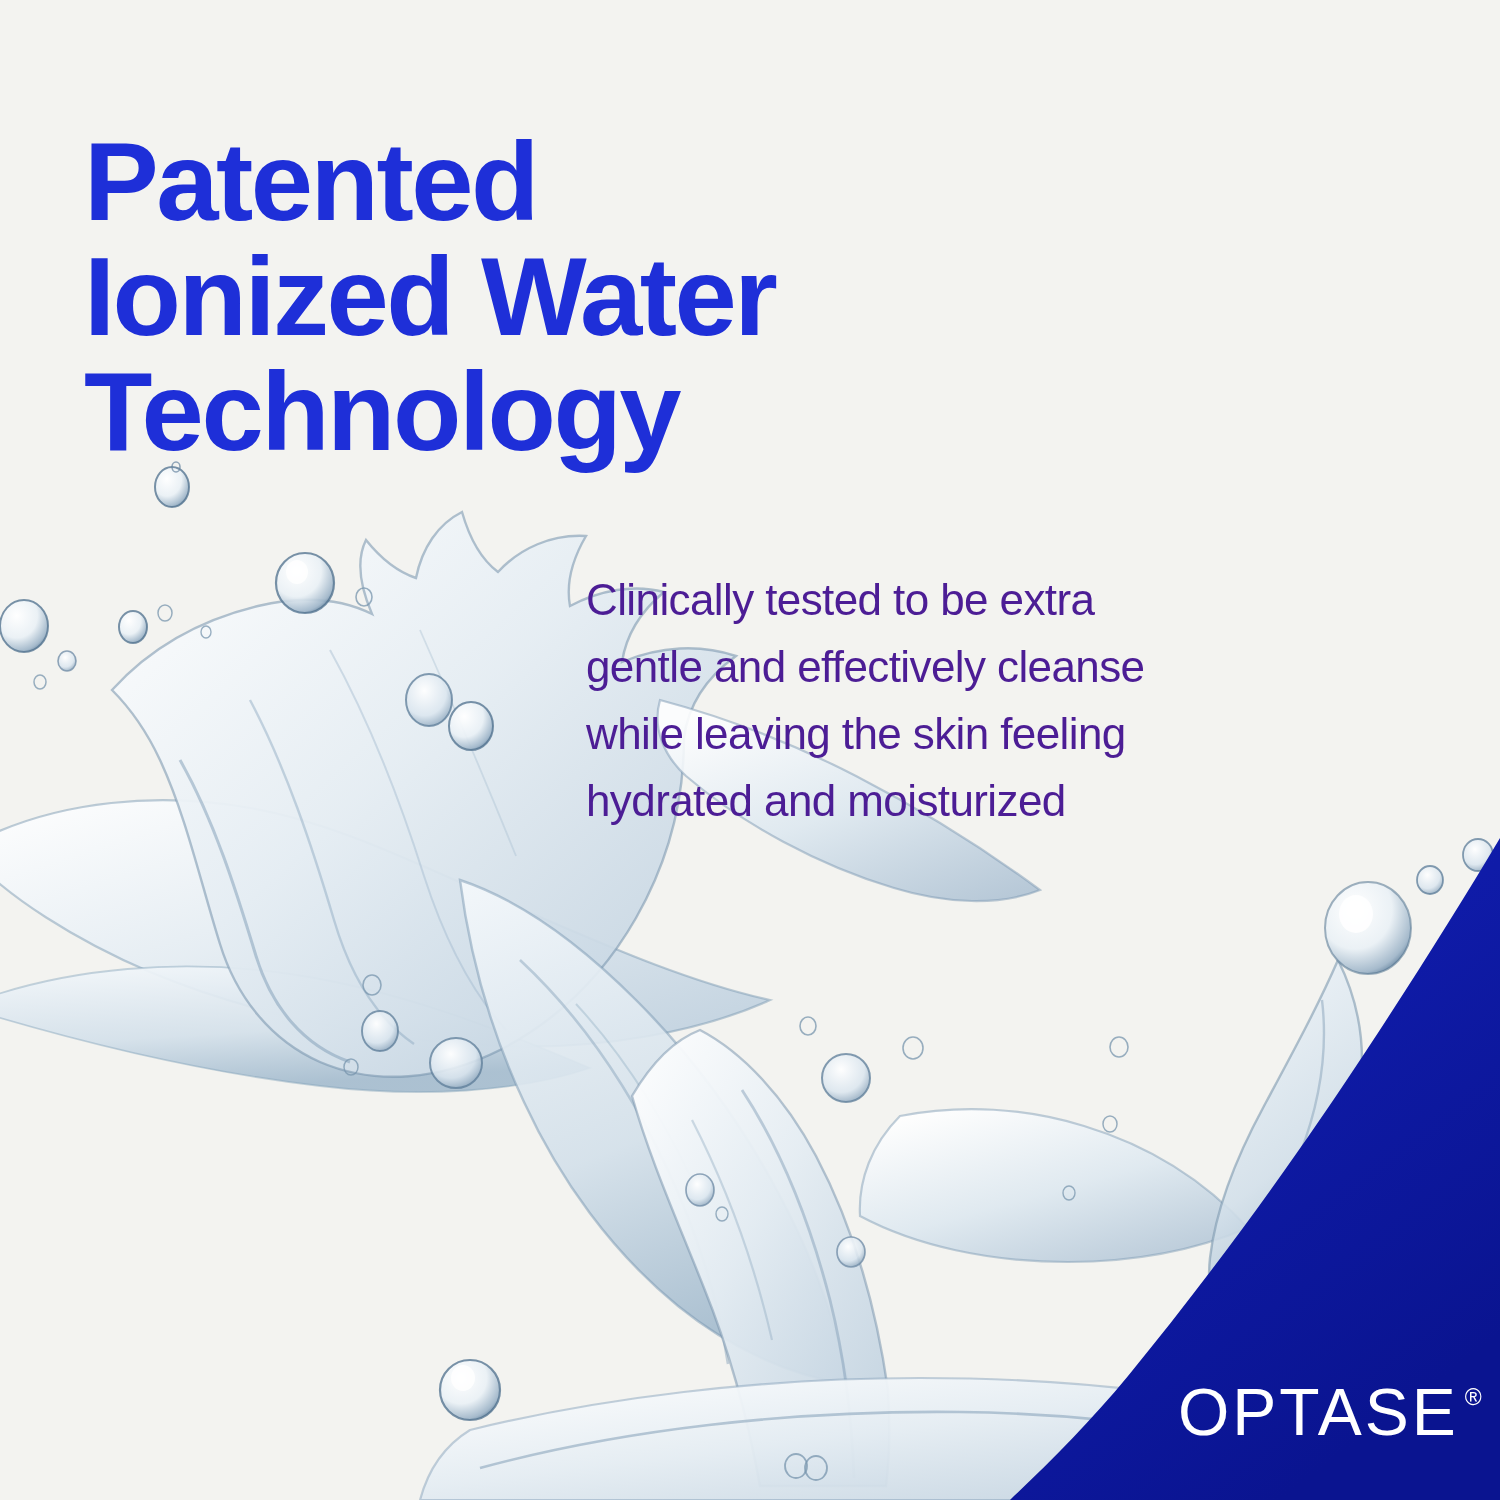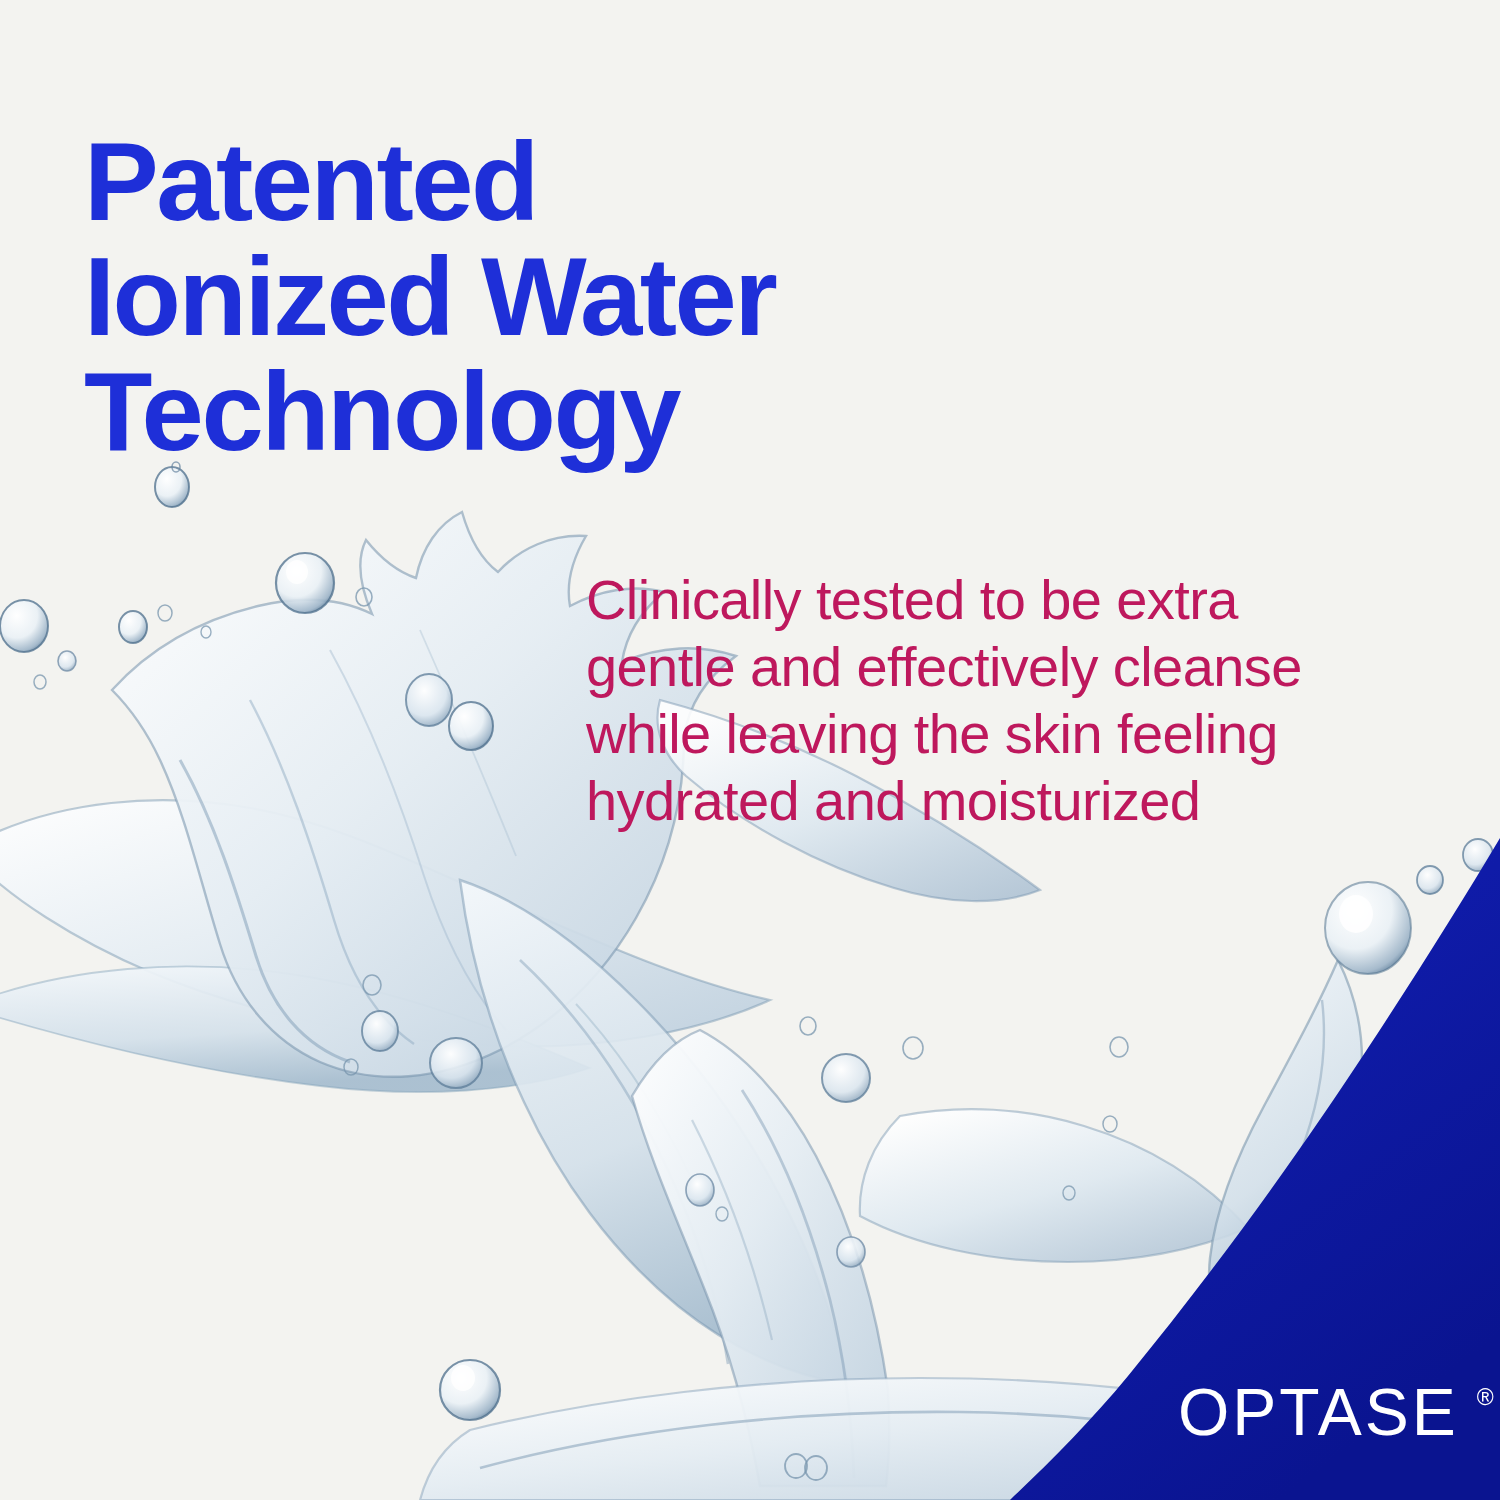--- a/index.html
+++ b/index.html
@@ -47,39 +47,38 @@
     letter-spacing:-2.5px;
     white-space:pre-line;
     z-index:5;
     margin-top:28px;
   }
   .subcopy {
     position:absolute;
     left:586px;
     top:566px;
     width:870px;
-    color:#be185d;
-    font-size:56px;
+    color:#4c1d95;
+    font-size:44px;
     line-height:67px;
     font-weight:400;
     letter-spacing:-0.6px;
     white-space:pre-line;
     z-index:5;
   }
 
   
   .logo {
     position:absolute;
     left:1178px;
     top:1378px;
     z-index:8;
     display:flex;
     align-items:flex-start;
     color:#FFFFFF;
-    gap:12px;
   }
   .logo-word {
     font-size:66px;
     font-weight:500;
     letter-spacing:3px;
     line-height:68px;
   }
   .logo-reg {
     font-size:23px;
     line-height:30px;

